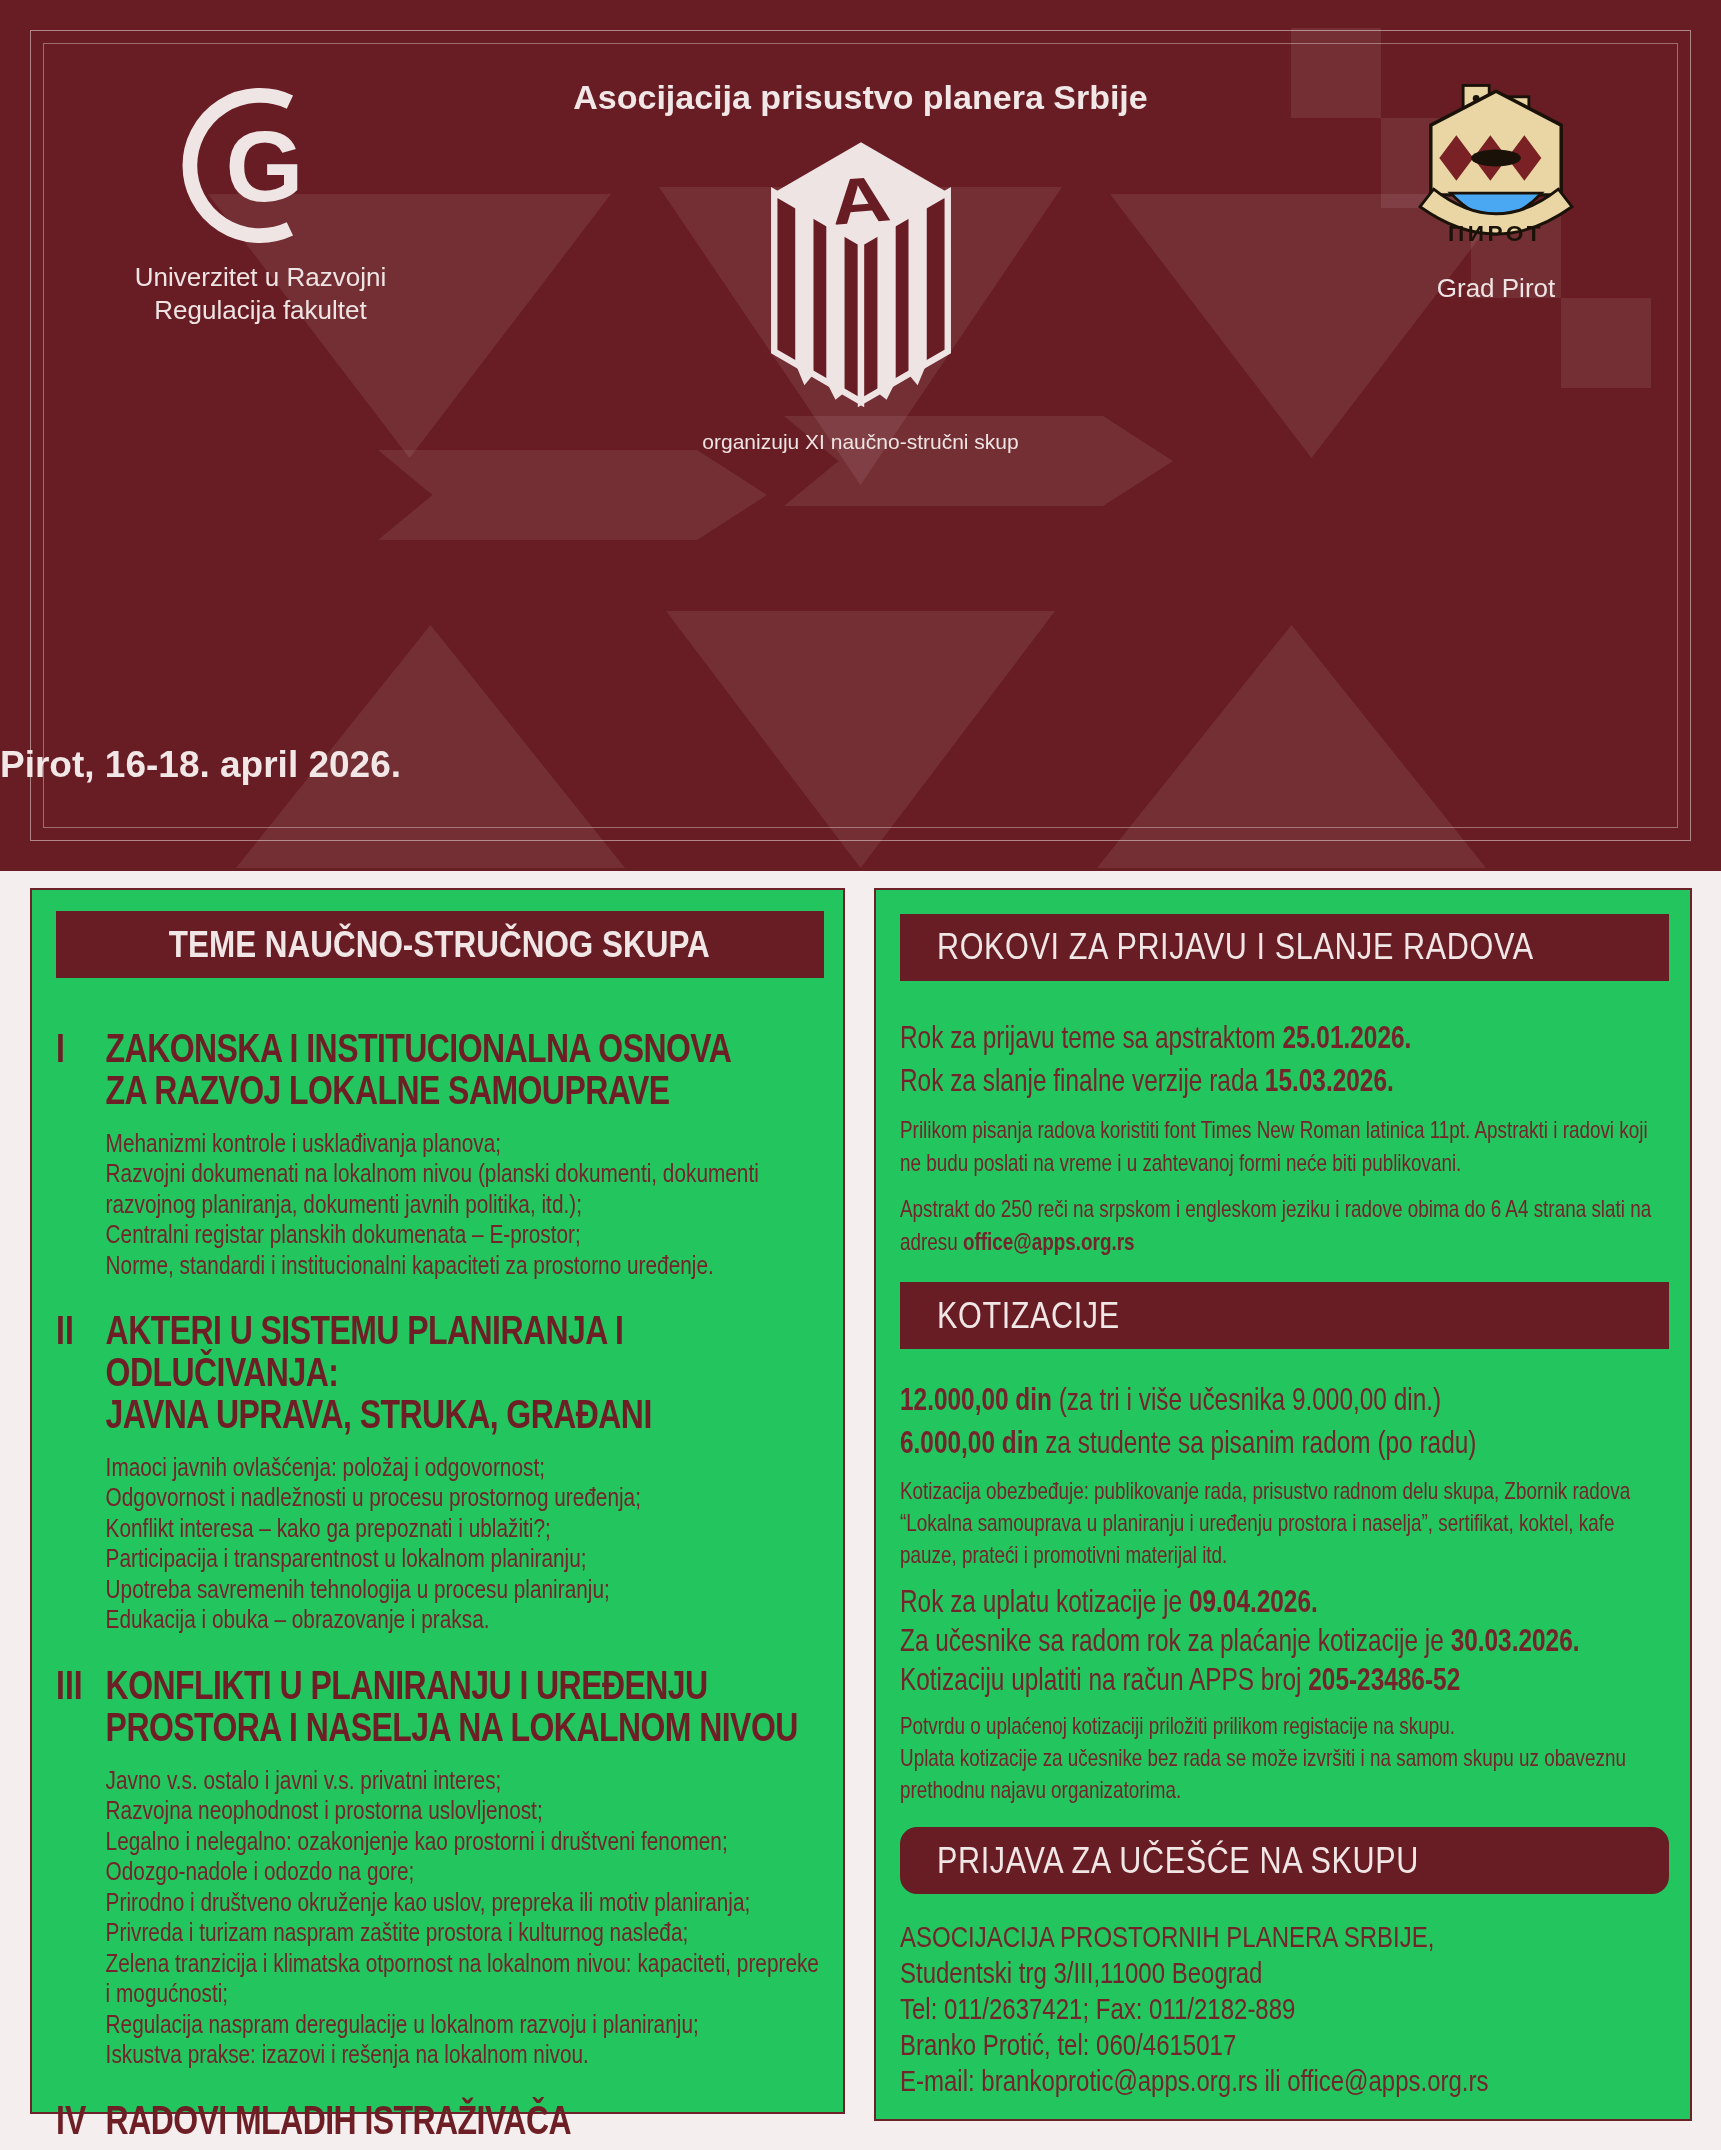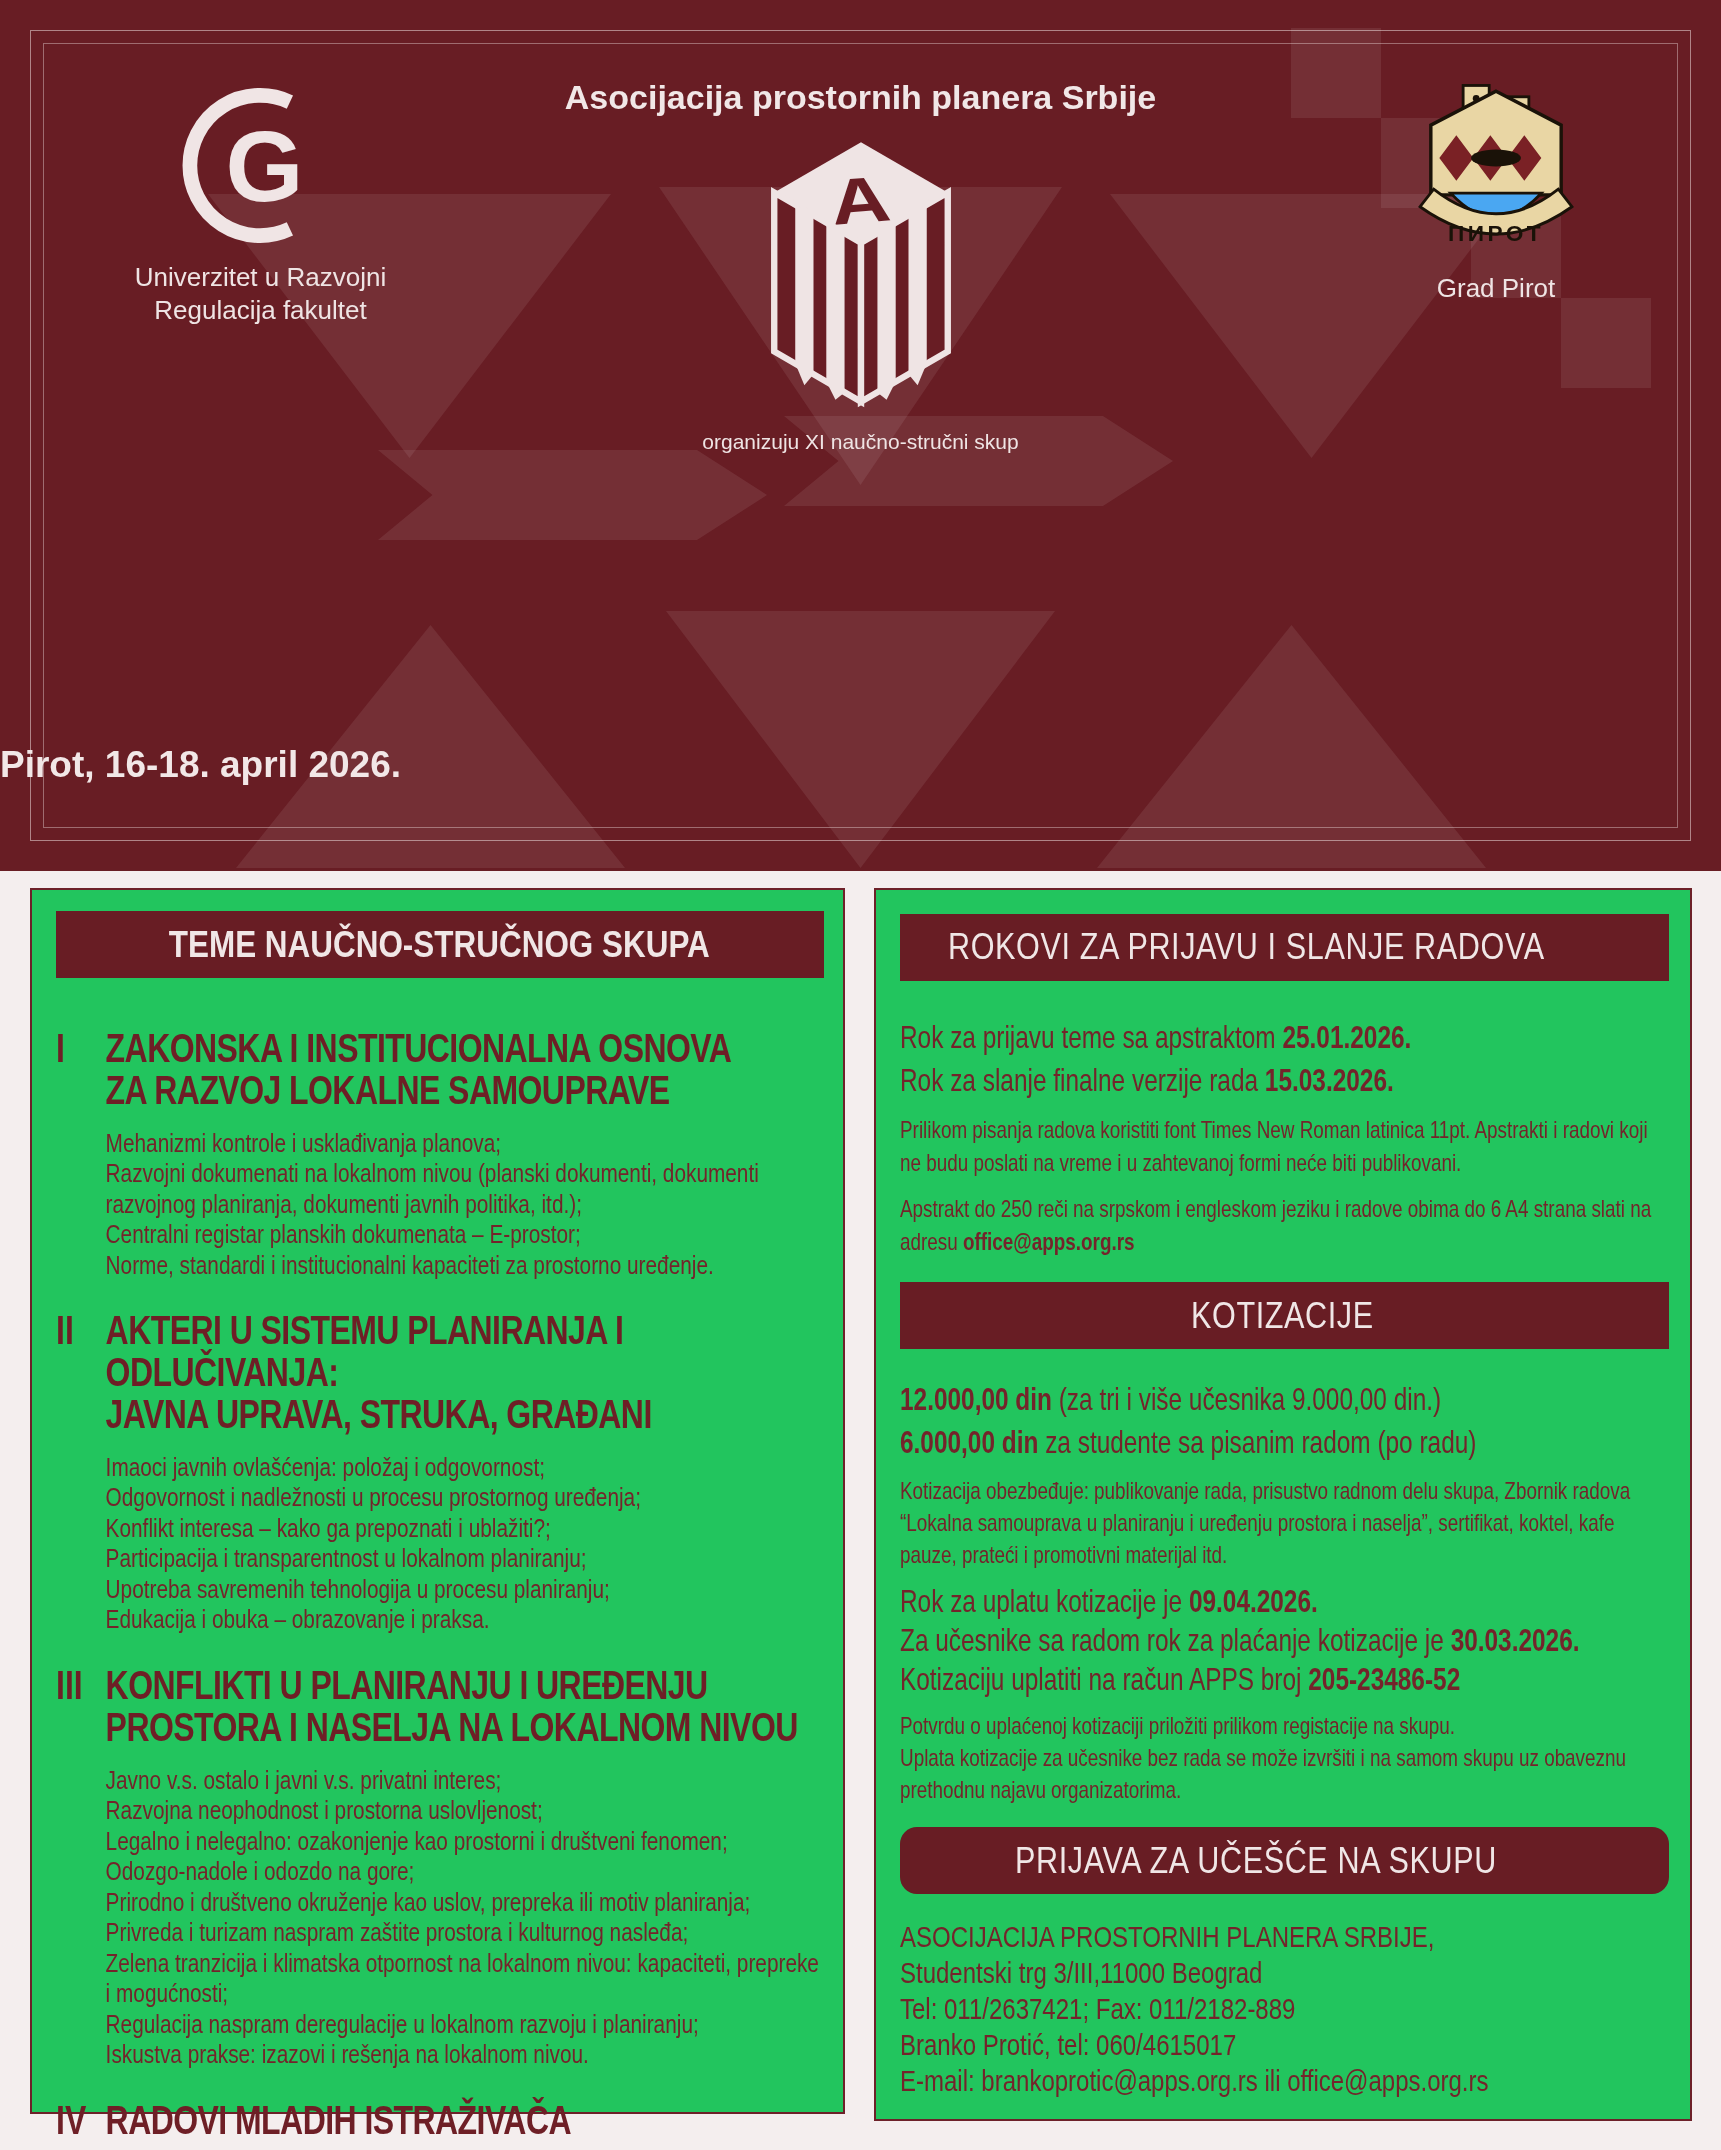--- a/index.html
+++ b/index.html
@@ -25,21 +25,21 @@
                 font-size:85px; font-weight:bold; line-height:99px; letter-spacing:0px;
                 color:#f2e7e7; text-shadow:5.6px 6.2px 9.7px rgba(25,0,6,0.85); }
   .date-line { position:absolute; top:744px; left:0; width:100%; 
                font-size:37px; font-weight:bold; color:#f2e7e7; }
   
   .panel { position:absolute; top:888px; background:#22c55e; border:2.1px solid #6d2129; box-sizing:border-box; }
   .panel-left  { left:30px;  width:815px; height:1226px; padding:21px 19.4px 0 23.6px; }
   .panel-right { left:874px; width:818px; height:1233px; padding:23.6px 21px 0 24px; }
   .bar { background:#681d24; height:67px; display:flex; align-items:center; }
   .bar-center { justify-content:center; }
-  .bar-left { justify-content:center; padding-left:29px; }
+  .bar-left { justify-content:flex-start; padding-left:37px; }
   .bar span { color:#f0e6e6; white-space:nowrap; }
   .bar-title-bold { font-size:37px; font-weight:bold; transform:scaleX(0.85); transform-origin:50% 50%; letter-spacing:0; }
   .bar-title-reg  { font-size:36px; font-weight:normal; transform:scaleX(0.85); transform-origin:0 50%; letter-spacing:0.7px; }
   
   .squeezeL { width:955px; transform:scaleX(0.8); transform-origin:0 0; }
   .squeezeR { width:960px; transform:scaleX(0.8); transform-origin:0 0; }
   .sec { position:relative; margin-top:29px; padding-left:62px; }
   .sec.first { margin-top:49px; }
   .sec-num { position:absolute; left:0; top:0; font-size:40px; font-weight:bold; line-height:42px; color:#6e1f26; }
   .sec-title { font-size:40px; font-weight:bold; line-height:42px; letter-spacing:-0.7px;
@@ -81,21 +81,21 @@
       <path d="M164,30 A105,105 0 1 0 164,220" fill="none" stroke="#f0e5e5" stroke-width="22"></path>
       <text x="126" y="178" text-anchor="middle" font-size="150" font-weight="bold" fill="#f0e5e5" font-family="Liberation Sans, DejaVu Sans, sans-serif">G</text>
     </svg>
     <div class="org-lines">
       <div>Univerzitet u Razvojni</div>
       <div>Regulacija fakultet</div>
     </div>
   </div>
 
   <div class="center-block">
-    <div class="assoc-title">Asocijacija prostornih planera Srbije</div>
+    <div class="assoc-title">Asocijacija prisustvo planera Srbije</div>
     <div style="margin-top:18px;">
       <svg width="208" height="274" viewBox="0 0 220 300">
         <polygon points="110,8 205,63 110,118 15,63" fill="#efe4e4"></polygon>
         <text x="0" y="0" font-size="86" font-weight="bold" fill="#681d24" text-anchor="middle" font-family="Liberation Sans, DejaVu Sans, sans-serif" transform="translate(112,96) scale(1.05,0.82) rotate(-6)">A</text>
         <polygon points="15,63 110,118 110,292 15,237" fill="#681d24" stroke="#efe4e4" stroke-width="7"></polygon>
         <polygon points="110,118 205,63 205,237 110,292" fill="#681d24" stroke="#efe4e4" stroke-width="7"></polygon>
         <polygon points="38,76 58,88 58,262 48,274 38,250" fill="#efe4e4"></polygon>
         <polygon points="72,96 92,108 92,282 82,290 72,270" fill="#efe4e4"></polygon>
         <polygon points="128,108 148,96 148,270 138,290 128,282" fill="#efe4e4"></polygon>
         <polygon points="162,88 182,76 182,250 172,274 162,262" fill="#efe4e4"></polygon>

